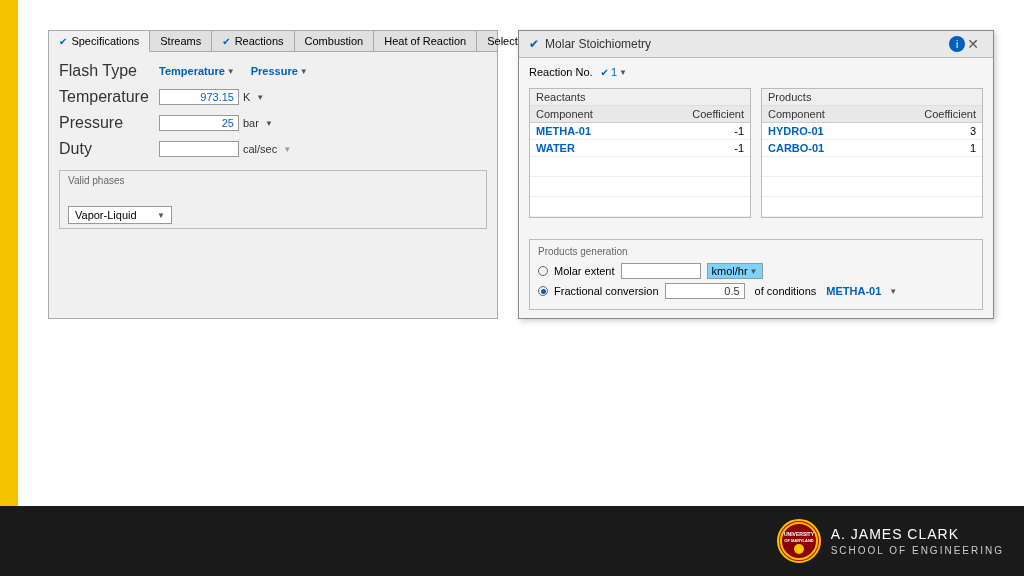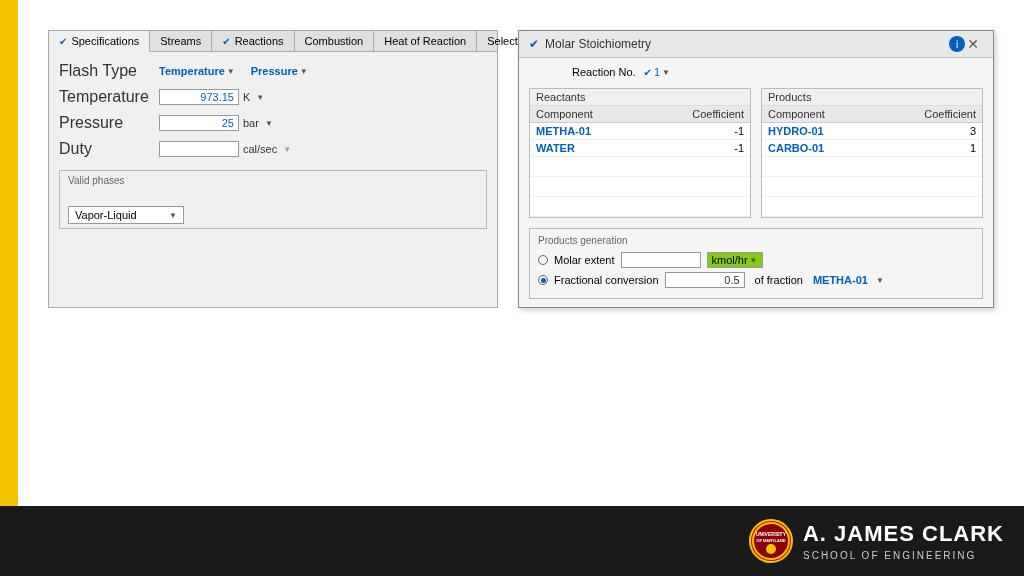--- a/index.html
+++ b/index.html
@@ -47,22 +47,22 @@
       font-size: 8px; color: white; font-weight: bold;
       border: 2px solid #f5c400;
     }
 
     .logo-text {
       color: white;
       line-height: 1.3;
     }
 
     .logo-text .main-name {
-      font-size: 22px;
-      font-weight: bold;
+      font-size: 14px;
+      font-weight: normal;
       letter-spacing: 1px;
     }
 
     .logo-text .sub-name {
       font-size: 10px;
       letter-spacing: 2px;
       color: #ccc;
     }
 
     
@@ -196,21 +196,21 @@
     }
 
     .phases-dropdown {
       background: white;
       border: 1px solid #999;
       padding: 2px 6px;
       font-size: 11px;
       display: flex;
       align-items: center;
       justify-content: space-between;
-      width: 116px;
+      width: 104px;
     }
 
     
     .right-panel {
       width: 520px;
       border: 1px solid #888;
       background: #f5f5f5;
       box-shadow: 2px 2px 6px rgba(0,0,0,0.2);
       position: relative;
     }
@@ -247,35 +247,34 @@
     .dialog-content {
       padding: 8px 10px;
     }
 
     .reaction-no-row {
       display: flex;
       align-items: center;
       gap: 8px;
       margin-bottom: 10px;
       font-size: 11px;
-      margin-left: 43px;
     }
 
     .reaction-no-value {
       display: flex;
       align-items: center;
       gap: 2px;
       color: #0060c0;
       font-size: 11px;
     }
 
     .stoich-tables {
       display: flex;
       gap: 10px;
-      margin-bottom: 10px;
+      margin-bottom: 21px;
     }
 
     .stoich-group {
       flex: 1;
       border: 1px solid #bbb;
       background: white;
     }
 
     .stoich-group-title {
       font-size: 11px;
@@ -364,21 +363,21 @@
       text-align: right;
       color: #999;
     }
 
     .gen-input.active {
       color: #333;
       text-align: right;
     }
 
     .gen-unit {
-      background: #84cc16;
+      background: #7dd3fc;
       border: 1px solid #999;
       padding: 1px 4px;
       font-size: 11px;
       display: flex;
       align-items: center;
       gap: 2px;
     }
 
     .component-value {
       color: #0060c0;
@@ -605,21 +604,21 @@
             <div class="gen-unit">
               <span>kmol/hr</span>
               <span class="dropdown-arrow">▼</span>
             </div>
           </div>
 
           <div class="gen-row">
             <div class="radio-btn selected"></div>
             <span>Fractional conversion</span>
             <input type="text" class="gen-input active" value="0.5" style="">
-            <span style="margin-left:4px;">of fraction</span>
+            <span style="margin-left:4px;">of conditions</span>
             <span class="component-value" style="margin-left:4px;">METHA-01</span>
             <span class="dropdown-arrow" style="margin-left:2px;">▼</span>
           </div>
         </div>
       </div>
     </div>
 
   </div>
 </div>
 

